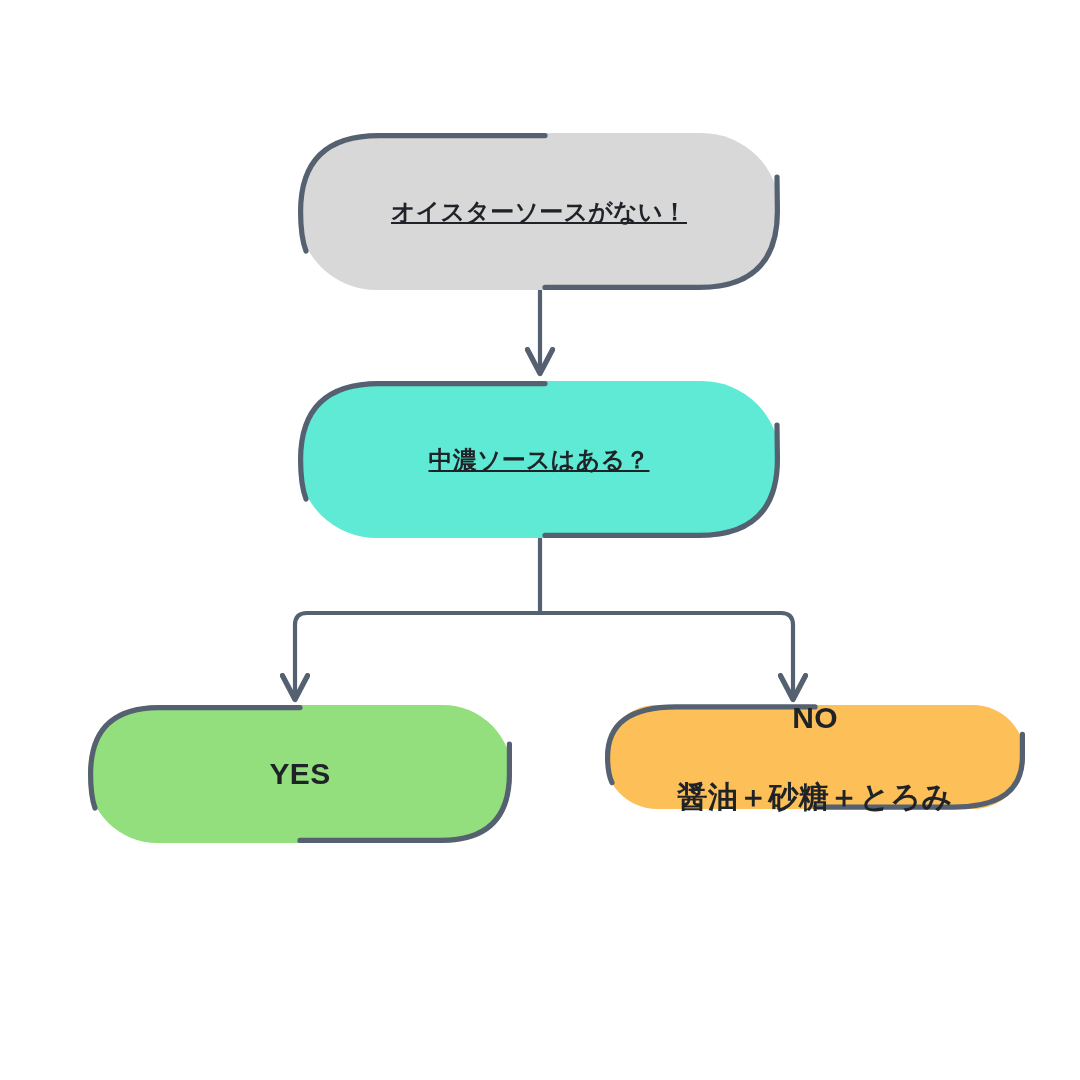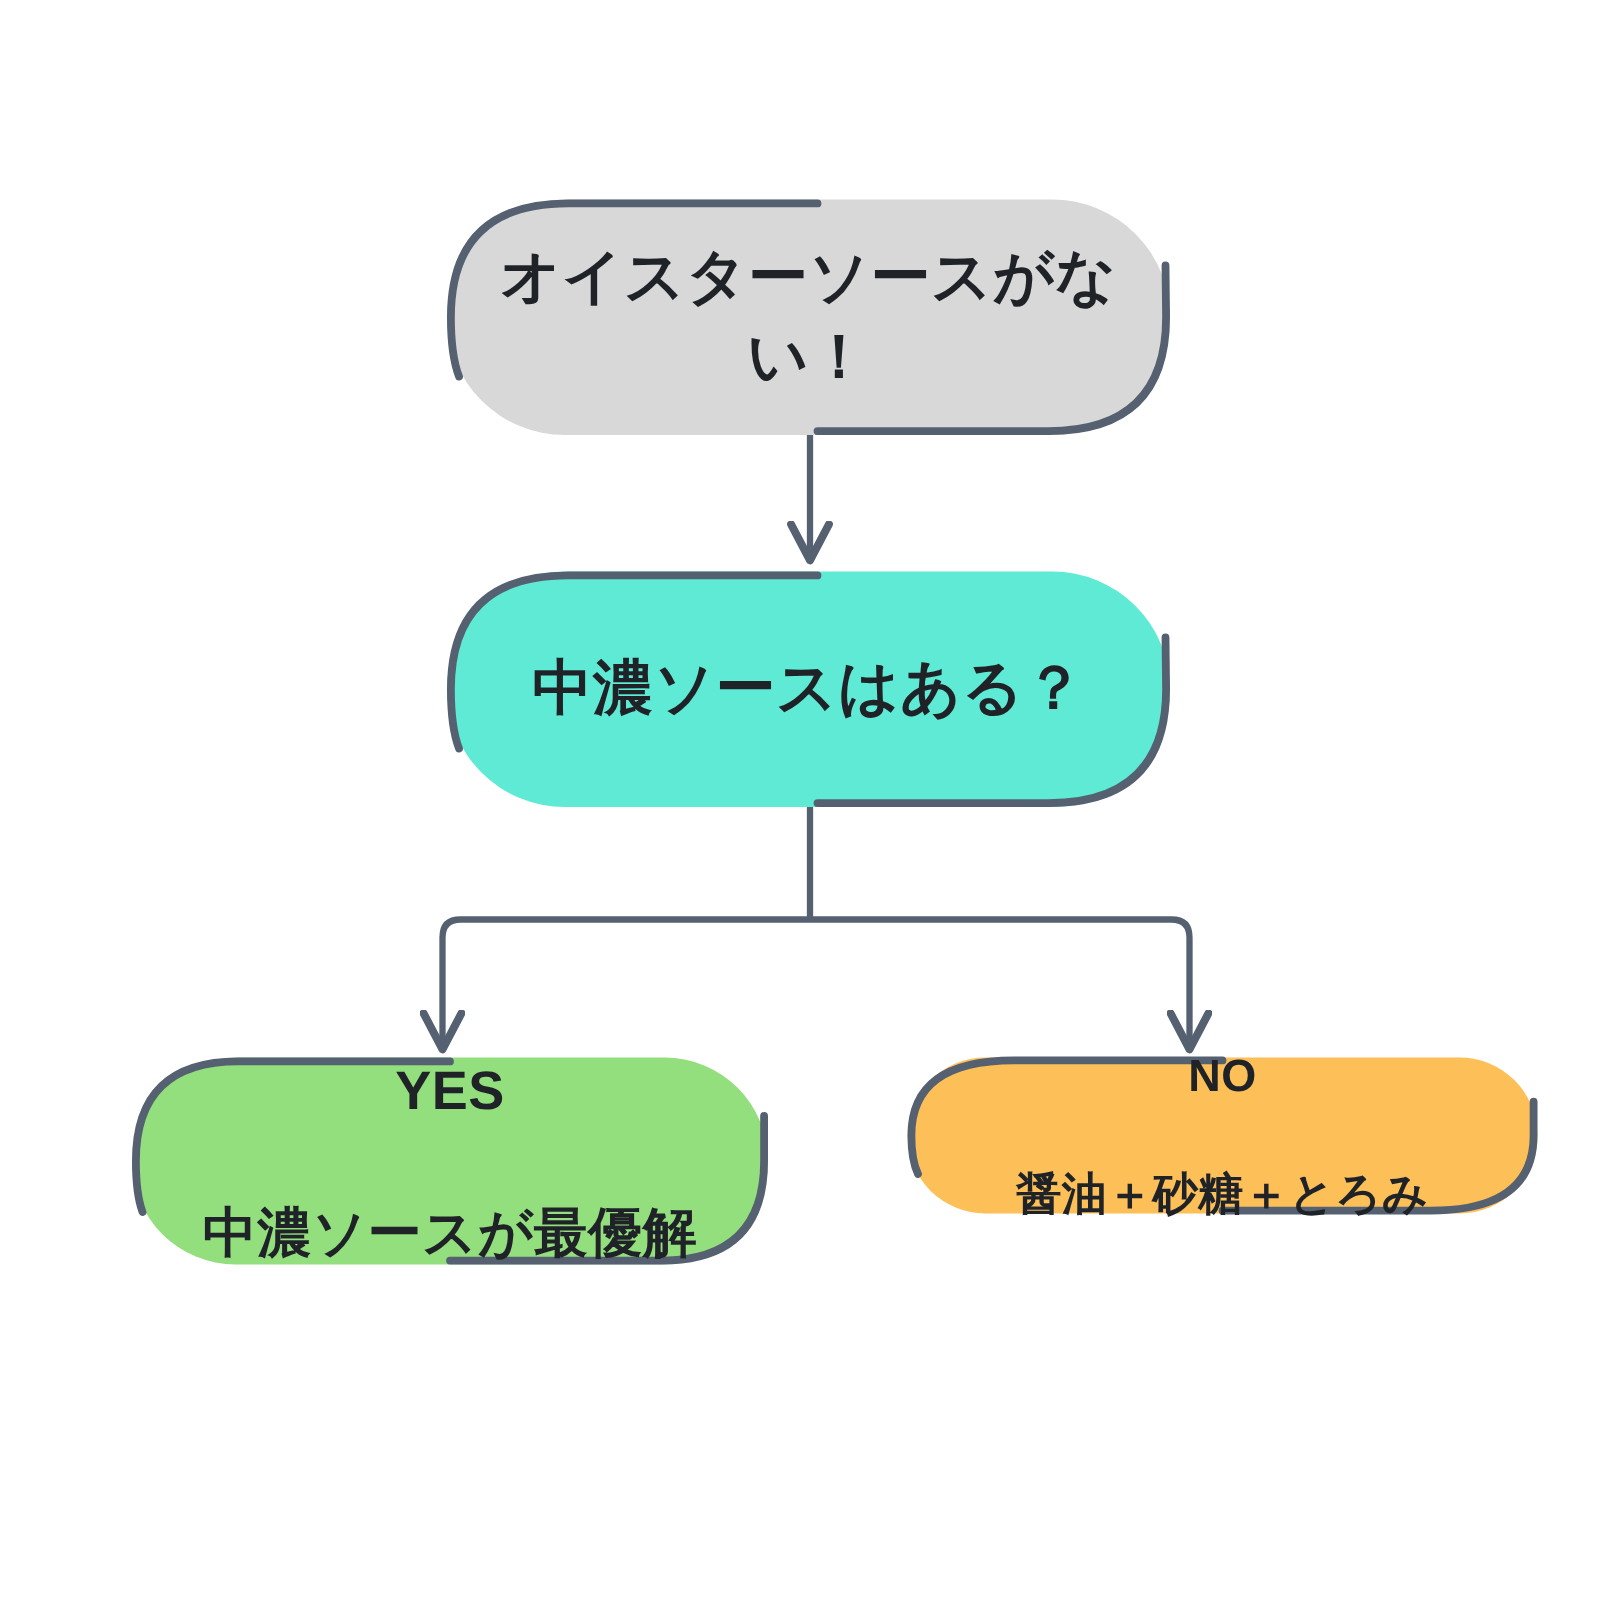--- a/index.html
+++ b/index.html
@@ -52,30 +52,31 @@
   }
   .node .label {
     position: relative;
     z-index: 2;
     white-space: pre-line;
     padding: 0 18px;
   }
   #node-problem, #node-question {
     width: 482px;
     height: 157px;
-    font-size: 40px;
+    font-size: 24px;
+    text-decoration: underline;
   }
   #node-problem { left: 298px; top: 133px; }
   #node-question { left: 298px; top: 381px; }
   #node-yes {
     left: 88px;
     top: 705px;
     width: 424px;
     height: 138px;
-    font-size: 36px;
+    font-size: 30px;
   }
   #node-no {
     left: 605px;
     top: 705px;
     width: 420px;
     height: 104px;
     font-size: 30px;
   }
   .label .line-primary { display: block; }
   .label .line-secondary { display: block; }
@@ -117,21 +118,20 @@
     <span class="label">中濃ソースはある？</span>
   </div>
 
   <div class="node" id="node-yes" style="background:#93de7d;">
     <svg class="node-stroke" viewBox="0 0 424 138" preserveAspectRatio="none">
       <path d="M 212 2.6 L 71 2.6 Q 2.6 2.6 2.6 69 Q 2.6 91 7 103" fill="none" stroke="#556170" stroke-width="5.2" stroke-linecap="round" vector-effect="non-scaling-stroke"></path>
       <path d="M 421.4 39 Q 421.4 69 421.4 69 Q 421.4 135.4 353 135.4 L 212 135.4" fill="none" stroke="#556170" stroke-width="5.2" stroke-linecap="round" vector-effect="non-scaling-stroke"></path>
     </svg>
     <span class="label">
       <span class="line-primary">YES</span>
-      <span class="line-secondary">中濃ソースが最優解</span>
     </span>
   </div>
 
   <div class="node" id="node-no" style="background:#fdbf58;">
     <svg class="node-stroke" viewBox="0 0 420 138" preserveAspectRatio="none">
       <path d="M 210 2.6 L 71 2.6 Q 2.6 2.6 2.6 69 Q 2.6 91 7 103" fill="none" stroke="#556170" stroke-width="5.2" stroke-linecap="round" vector-effect="non-scaling-stroke"></path>
       <path d="M 417.4 39 Q 417.4 69 417.4 69 Q 417.4 135.4 349 135.4 L 210 135.4" fill="none" stroke="#556170" stroke-width="5.2" stroke-linecap="round" vector-effect="non-scaling-stroke"></path>
     </svg>
     <span class="label">
       <span class="line-primary">NO</span>

